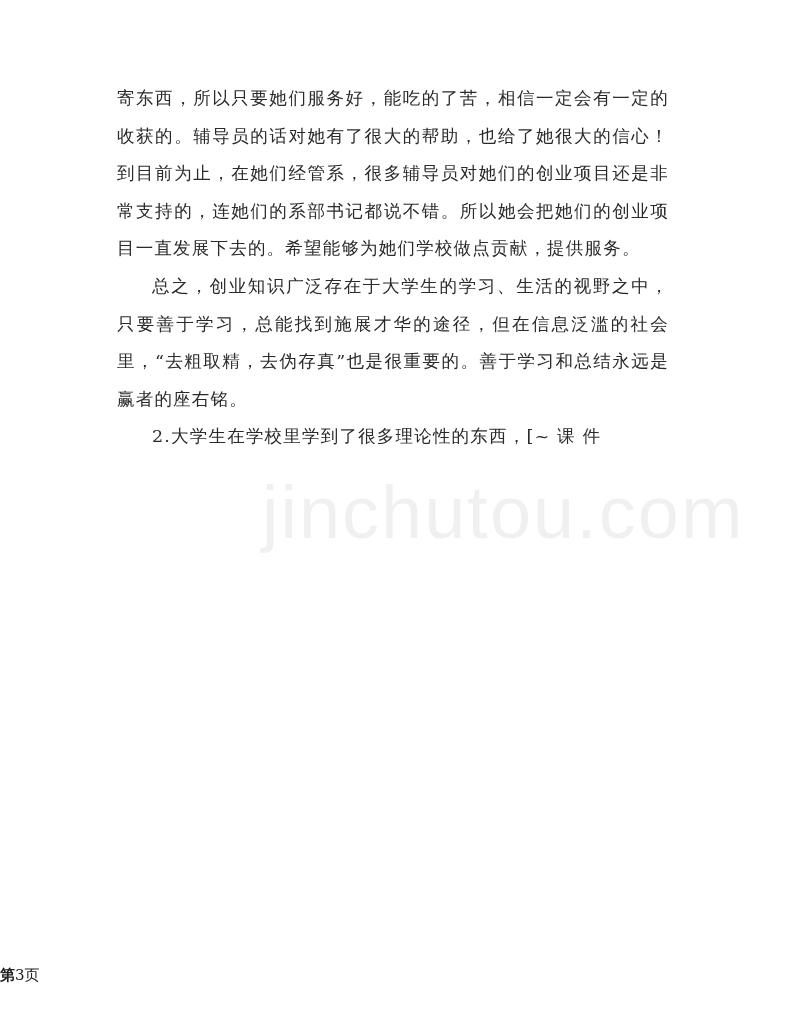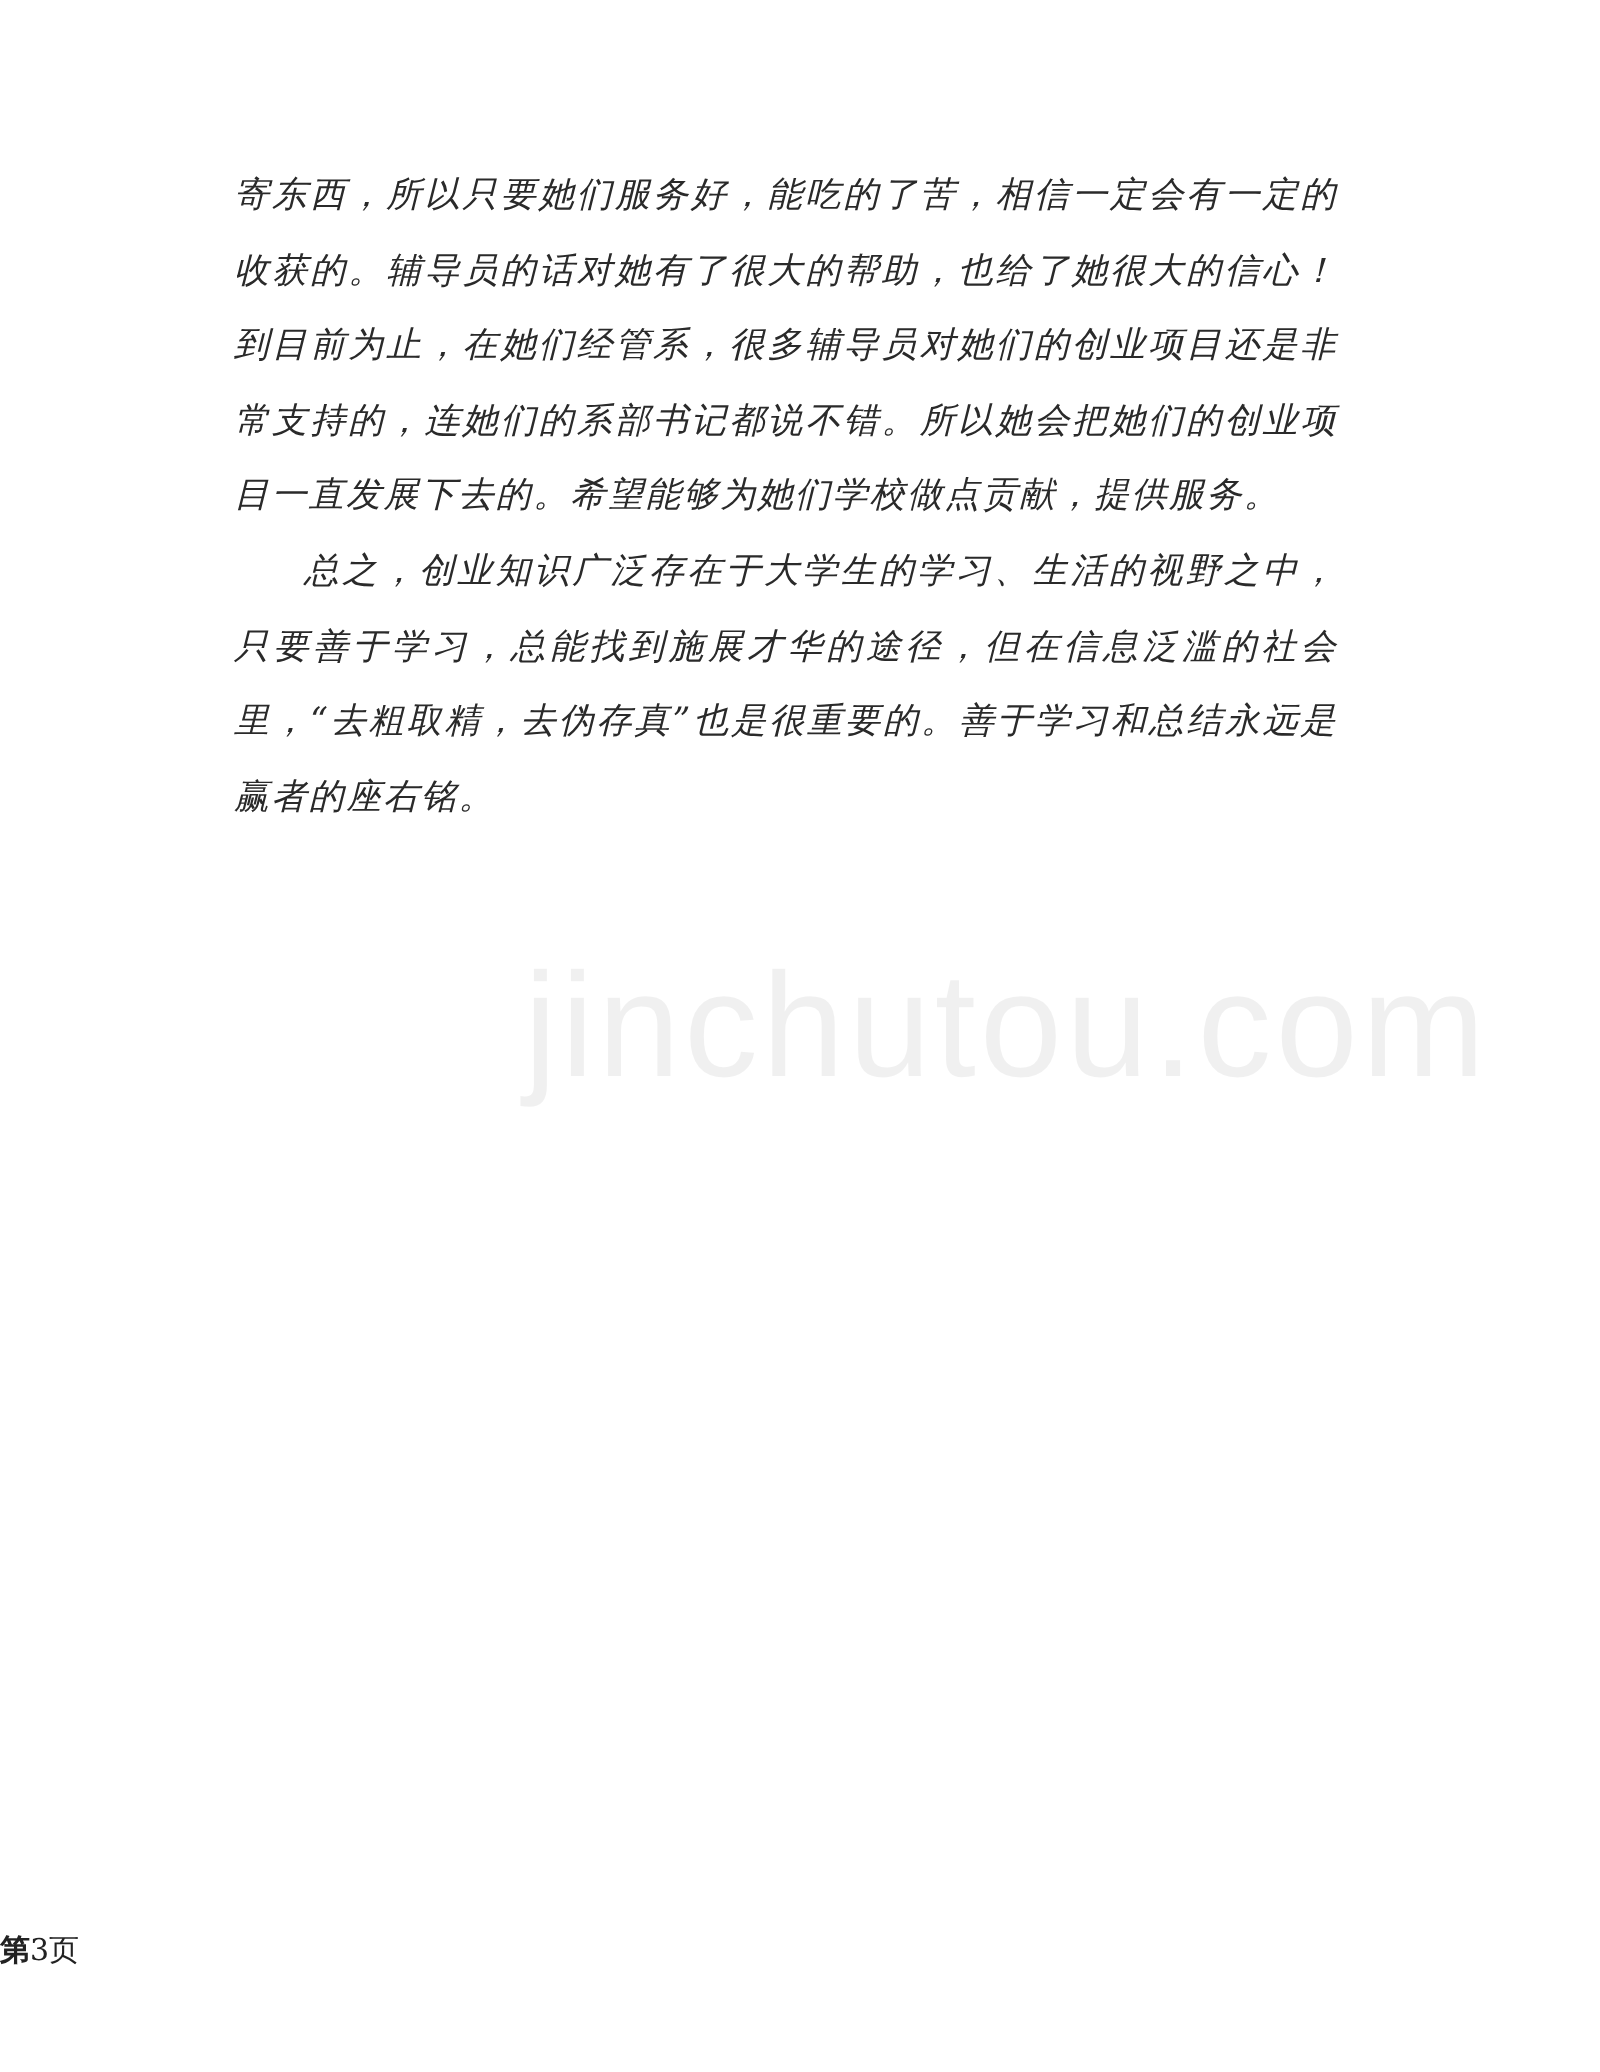--- a/index.html
+++ b/index.html
@@ -6,21 +6,21 @@
     body { width: 800px; height: 1036px; position: relative; overflow: hidden; }
     .page {
       position: absolute; left: 0; top: 0; width: 800px; height: 1036px; background: #ffffff;
     }
     .content {
       position: absolute; left: 117px; top: 80px; width: 552px;
       font-family: "DejaVu Serif", "Liberation Serif", serif;
       font-size: 17.5px; line-height: 37.6px; color: #2a2a2a;
       letter-spacing: 1.2px;
     }
-    .para { margin: 0; text-align: justify; text-align-last: left; font-style: italic; }
+    .para { margin: 0; text-align: justify; text-align-last: left; }
     .indent { text-indent: 35px; }
     .watermark {
       position: absolute; left: 262px; top: 470px;
       font-family: "Liberation Sans", sans-serif; font-size: 74px;
       color: rgba(0,0,0,0.06); letter-spacing: 2px; white-space: nowrap;
       pointer-events: none;
       text-align: center;
     }
     .footer {
       position: absolute; left: 0; width: 800px; top: 966px; 
@@ -30,18 +30,19 @@
   </style>
 </head>
 <body>
 
 <div class="page">
   <div class="watermark">jinchutou.com</div>
 
   <div class="content">
     <p class="para">寄东西，所以只要她们服务好，能吃的了苦，相信一定会有一定的收获的。辅导员的话对她有了很大的帮助，也给了她很大的信心！到目前为止，在她们经管系，很多辅导员对她们的创业项目还是非常支持的，连她们的系部书记都说不错。所以她会把她们的创业项目一直发展下去的。希望能够为她们学校做点贡献，提供服务。</p>
     <p class="para indent">总之，创业知识广泛存在于大学生的学习、生活的视野之中，只要善于学习，总能找到施展才华的途径，但在信息泛滥的社会里，“去粗取精，去伪存真”也是很重要的。善于学习和总结永远是赢者的座右铭。</p>
+    <p class="para indent">2.大学生在学校里学到了很多理论性的东西，[~ 课 件</p>
   </div>
 
   <div class="footer">
     <b>第</b><span>3</span><span>页</span>
   </div>
 </div>
 
 </body></html>

